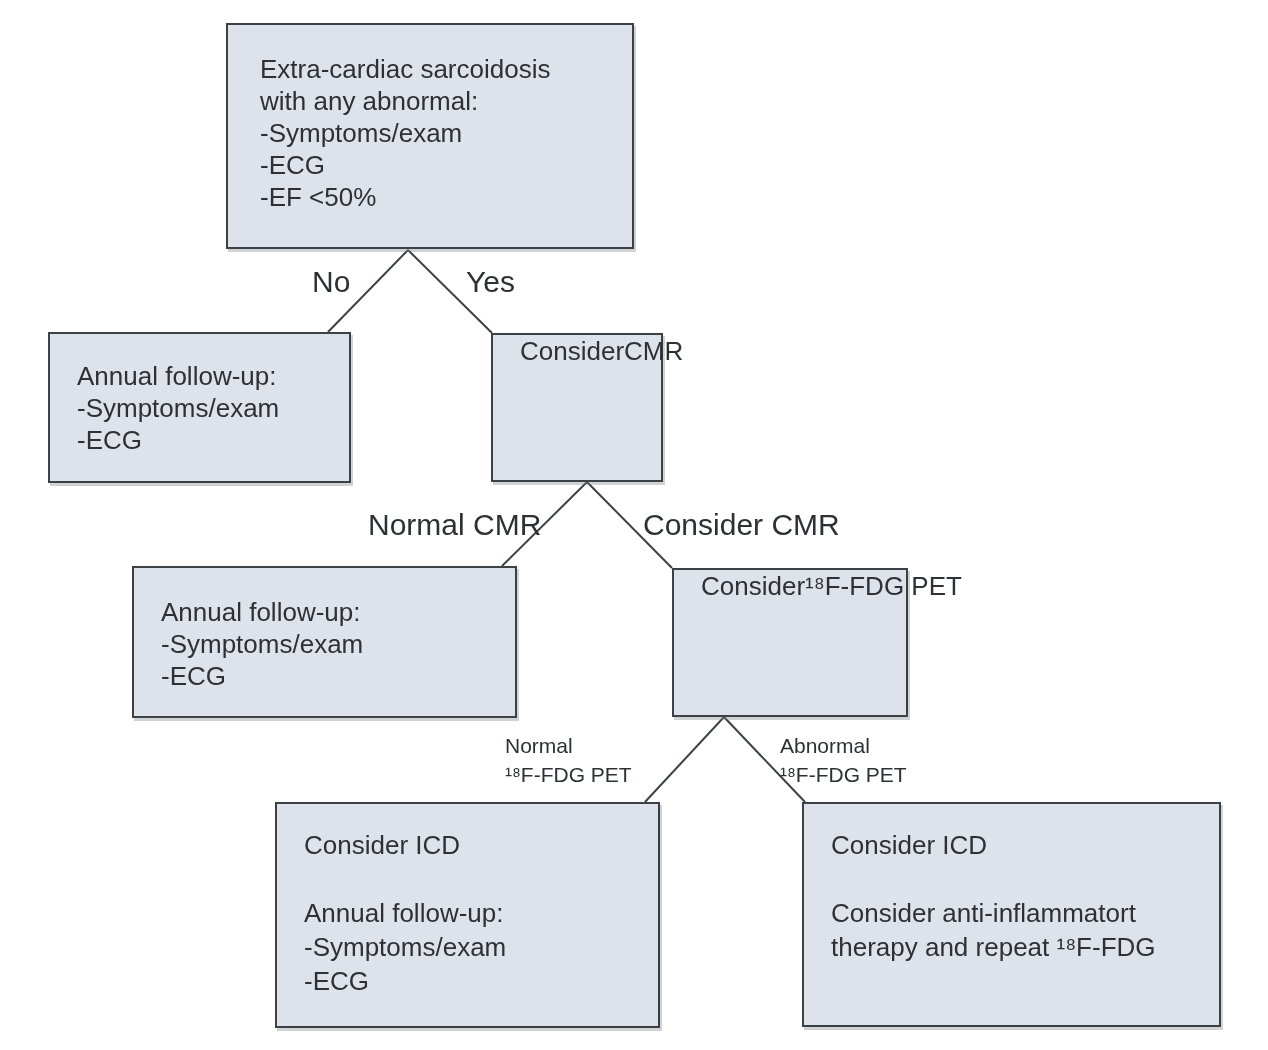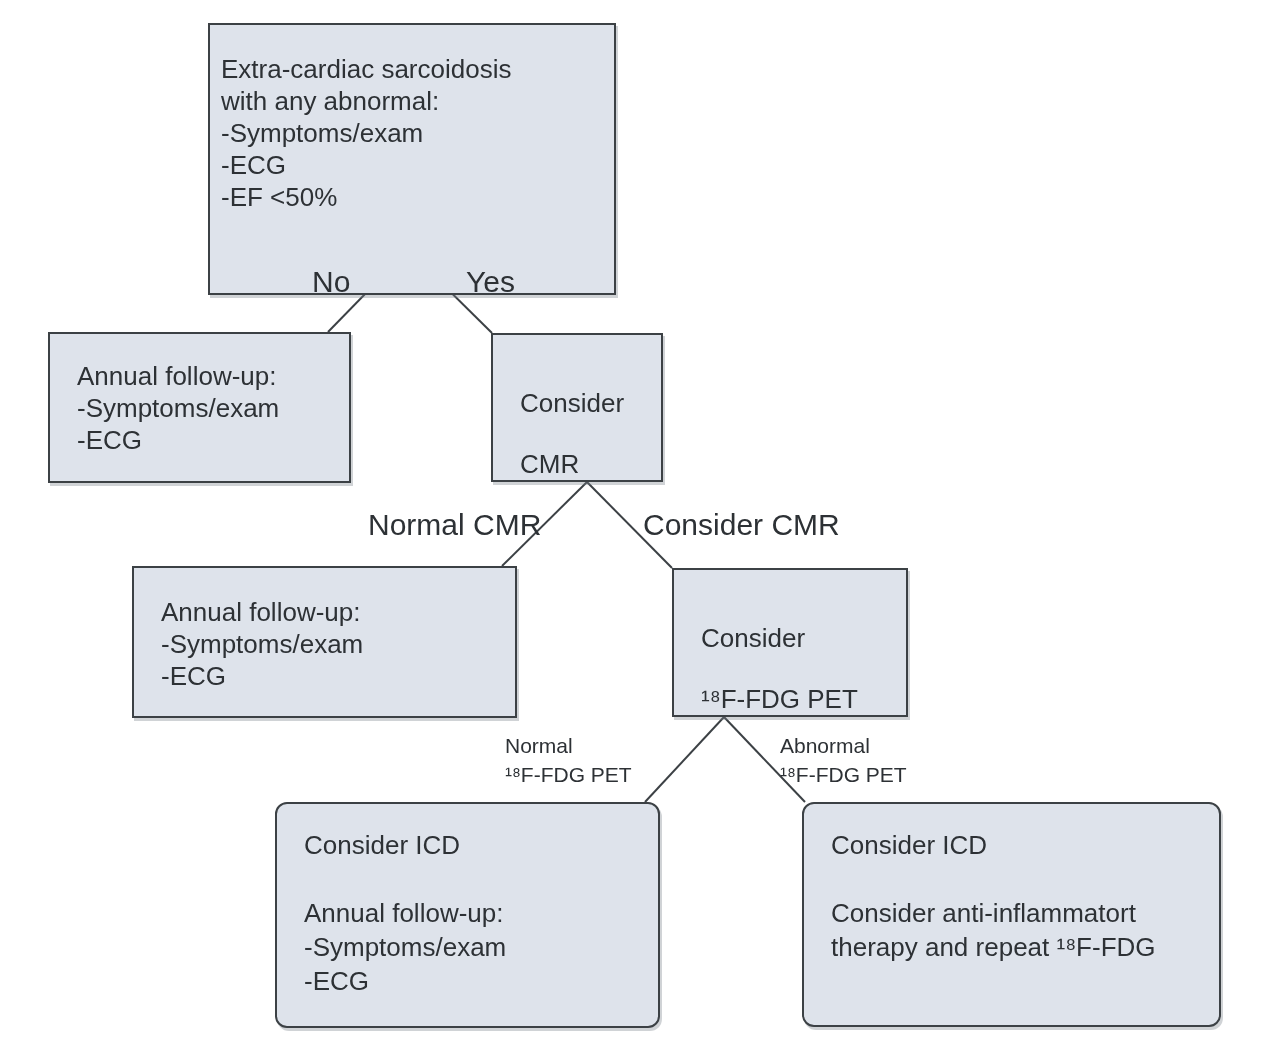--- a/index.html
+++ b/index.html
@@ -31,40 +31,39 @@
   }
   .box {
     position: absolute;
     background: var(--box-fill);
     border: 2px solid var(--box-border);
     box-shadow: 2px 3px 0 rgba(120, 128, 138, 0.35);
     font-size: 26px;
     line-height: 32px;
   }
   .box .box-line { min-height: 32px; white-space: nowrap; }
-  .box.lh34 { line-height: 34px; border-radius: 12px; }
+  .box.lh34 { line-height: 34px; }
   .box.lh34 .box-line { min-height: 34px; }
   .box.vcenter {
     display: flex;
-    flex-direction: column;
-    justify-content: flex-end;
-    gap: 29px;
+    flex-direction: row;
+    justify-content: space-between;
   }
   .edge-label {
     position: absolute;
     font-size: 30px;
     line-height: 31px;
     white-space: nowrap;
   }
   .edge-label.small {
     font-size: 21px;
     line-height: 29px;
   }
   
-  #node-root            { left: 208px; top: 23px;  width: 408px; height: 272px; padding: 28px 16px 0 11px; }
+  #node-root            { left: 226px; top: 23px;  width: 408px; height: 226px; padding: 28px 16px 0 32px; }
   #node-annual-no       { left: 48px;  top: 332px; width: 303px; height: 151px; padding: 26px 10px 0 27px; }
   #node-consider-cmr    { left: 491px; top: 333px; width: 172px; height: 149px; padding-left: 27px; }
   #node-annual-cmr      { left: 132px; top: 566px; width: 385px; height: 152px; padding: 28px 10px 0 27px; }
   #node-consider-pet    { left: 672px; top: 568px; width: 236px; height: 149px; padding-left: 27px; }
   #node-icd-normal      { left: 275px; top: 802px; width: 385px; height: 226px; padding: 24px 10px 0 27px; }
   #node-icd-abnormal    { left: 802px; top: 802px; width: 419px; height: 225px; padding: 24px 10px 0 27px; }
   #label-no             { left: 312px; top: 266px; }
   #label-yes            { left: 466px; top: 266px; }
   #label-normal-cmr     { left: 368px; top: 509px; }
   #label-abnormal-cmr   { left: 643px; top: 509px; }

